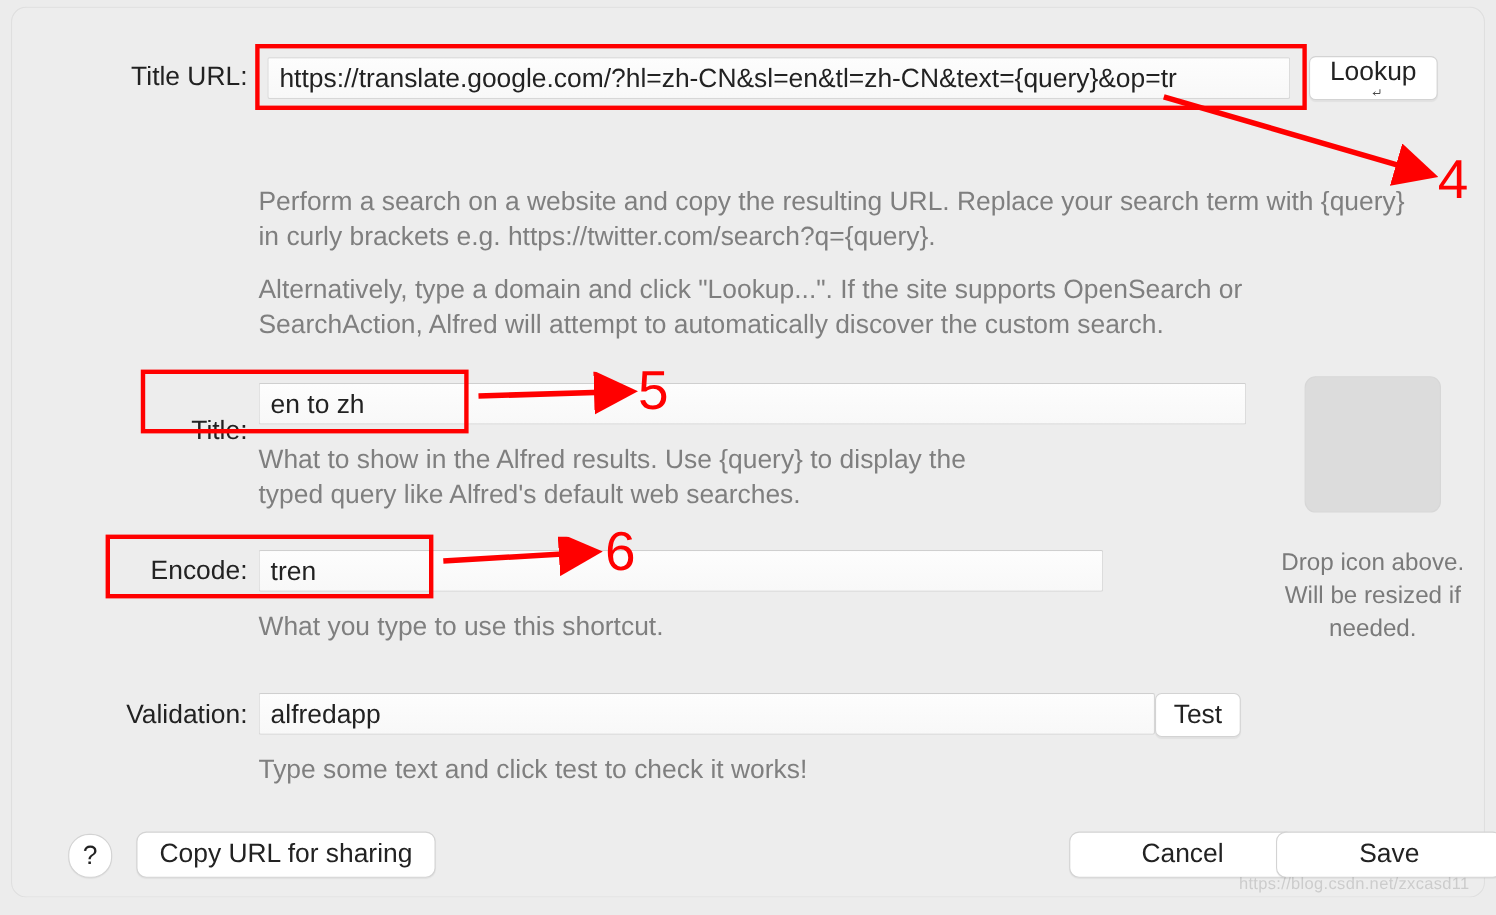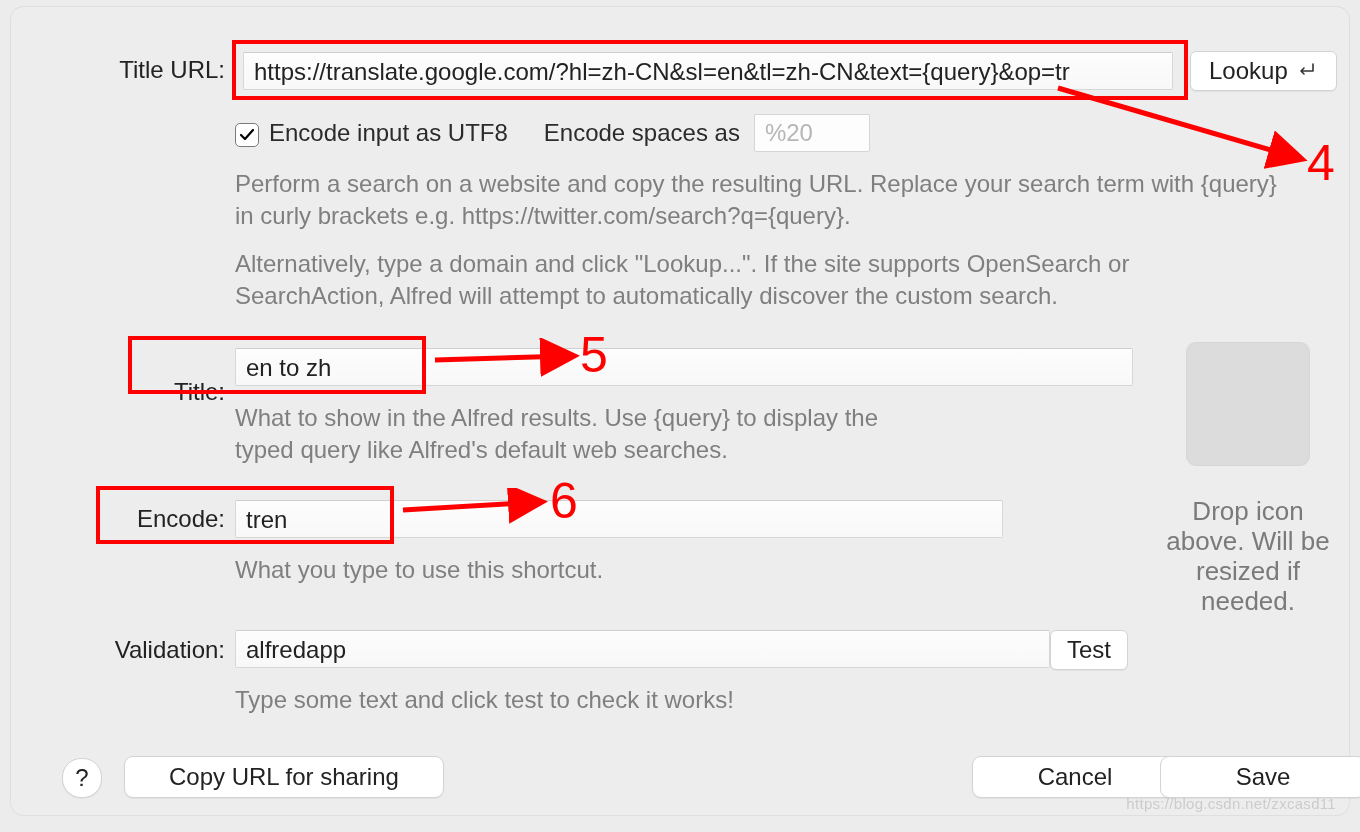--- a/index.html
+++ b/index.html
@@ -47,42 +47,42 @@
     font-size:24px;
     height:40px;
     padding:0 18px;
     background:#fff;
     border:1px solid #d3d3d3;
     border-radius:9px;
     color:#222;
     box-shadow:0 1px 1px rgba(0,0,0,0.05);
     white-space:nowrap;
   }
-  .btn-small{border-radius:6px;height:38px;}
+  .btn-small{border-radius:6px;height:38px;flex-direction:column;}
   .help-text{
     font-size:24px;
     line-height:32px;
     color:#7f7f7f;
   }
   .checkbox-box{
     width:22px;height:22px;border:1.5px solid #7a7a7a;border-radius:5px;
     display:inline-flex;align-items:center;justify-content:center;
     background:#fff;position:relative;top:2px;margin-right:10px;
   }
   .checkbox-box svg{width:16px;height:16px;}
   .spaces-field{
     width:94px;height:36px;line-height:36px;border:1px solid #d6d6d6;border-radius:2px;
     display:inline-block;padding:0 10px;color:#b6b6b6;font-size:24px;background:#fdfdfd;
   }
   .icon-well{
     width:122px;height:122px;border:1px solid #d7d7d7;border-radius:10px;
     background:#dcdcdc;
   }
   .drop-caption{
-    font-size:26px;line-height:30px;color:#7a7a7a;text-align:center;margin-top:20px;
+    font-size:22px;line-height:30px;color:#7a7a7a;text-align:center;margin-top:20px;
   }
   
   .anno-box{position:absolute;border:4px solid #ff0000;pointer-events:none;}
   .anno-num{position:absolute;color:#ff0000;font-size:50px;font-weight:500;font-family:Arial,sans-serif;pointer-events:none;}
   .anno-arrow{position:absolute;pointer-events:none;}
   .watermark{
     position:absolute;right:14px;bottom:4px;font-size:15px;color:rgba(120,120,120,0.28);
     letter-spacing:0.3px;font-family:Arial,sans-serif;
   }
   
@@ -98,52 +98,38 @@
   #lbl-keyword{position:absolute;left:0;top:499px;width:215px;}
   #keyword-field{position:absolute;left:225px;top:494px;width:768px;}
   #keyword-help{position:absolute;left:225px;top:548px;}
   #lbl-validation{position:absolute;left:0;top:630px;width:215px;}
   #validation-field{position:absolute;left:225px;top:624px;width:815px;}
   #test-btn{position:absolute;left:1040px;top:624px;width:76px;}
   #validation-help{position:absolute;left:225px;top:678px;}
   #icon-well{position:absolute;left:1176px;top:336px;}
   #icon-caption{position:absolute;left:1148px;top:470px;width:180px;}
   #help-btn{position:absolute;left:52px;top:752px;width:38px;height:38px;border-radius:19px;padding:0;}
-  #copy-btn{position:absolute;left:114px;top:750px;padding:0 44px;}
+  #copy-btn{position:absolute;left:114px;top:750px;padding:0 20px;}
   #cancel-btn{position:absolute;left:962px;top:750px;width:168px;}
   #save-btn{position:absolute;left:1150px;top:750px;width:168px;}
 </style>
 </head>
 <body>
 
 <div class="dialog">
 
   <div id="lbl-url" class="label">Title URL:</div>
   <div id="url-field" class="field">https://translate.google.com/?hl=zh-CN&amp;sl=en&amp;tl=zh-CN&amp;text={query}&amp;op=tr</div>
   <div id="lookup-btn" class="btn btn-small">
     <span>Lookup</span>
     <svg width="24" height="20" viewBox="0 0 24 20" style="margin-left:6px">
       <path d="M19 3 v7 H7 l3 -3 M7 10 l3 3" fill="none" stroke="#333" stroke-width="1.6" stroke-linecap="round" stroke-linejoin="round"></path>
     </svg>
   </div>
 
-  <div id="utf-row">
-    <span style="display:inline-flex;align-items:center">
-      <span class="checkbox-box">
-        <svg viewBox="0 0 16 16">
-            <path d="M2 8 l4 4 l8 -9" fill="none" stroke="#000" stroke-width="2.2" stroke-linecap="round" stroke-linejoin="round"></path>
-          </svg>
-      </span>
-      <span>Encode input as UTF8</span>
-    </span>
-    <span style="display:inline-flex;align-items:center;gap:14px">
-      <span>Encode spaces as</span>
-      <span class="spaces-field">%20</span>
-    </span>
-  </div>
 
   <div id="help1" class="help-text">Perform a search on a website and copy the resulting URL. Replace your search term with {query} in curly brackets e.g. https://twitter.com/search?q={query}.</div>
   <div id="help2" class="help-text">Alternatively, type a domain and click "Lookup...". If the site supports OpenSearch or SearchAction, Alfred will attempt to automatically discover the custom search.</div>
 
   <div id="lbl-title" class="label">Title:</div>
   <div id="title-field" class="field">en to zh</div>
   <div id="title-help" class="help-text">What to show in the Alfred results. Use {query} to display the typed query like Alfred's default web searches.</div>
 
   <div id="lbl-keyword" class="label">Encode:</div>
   <div id="keyword-field" class="field">tren</div>

